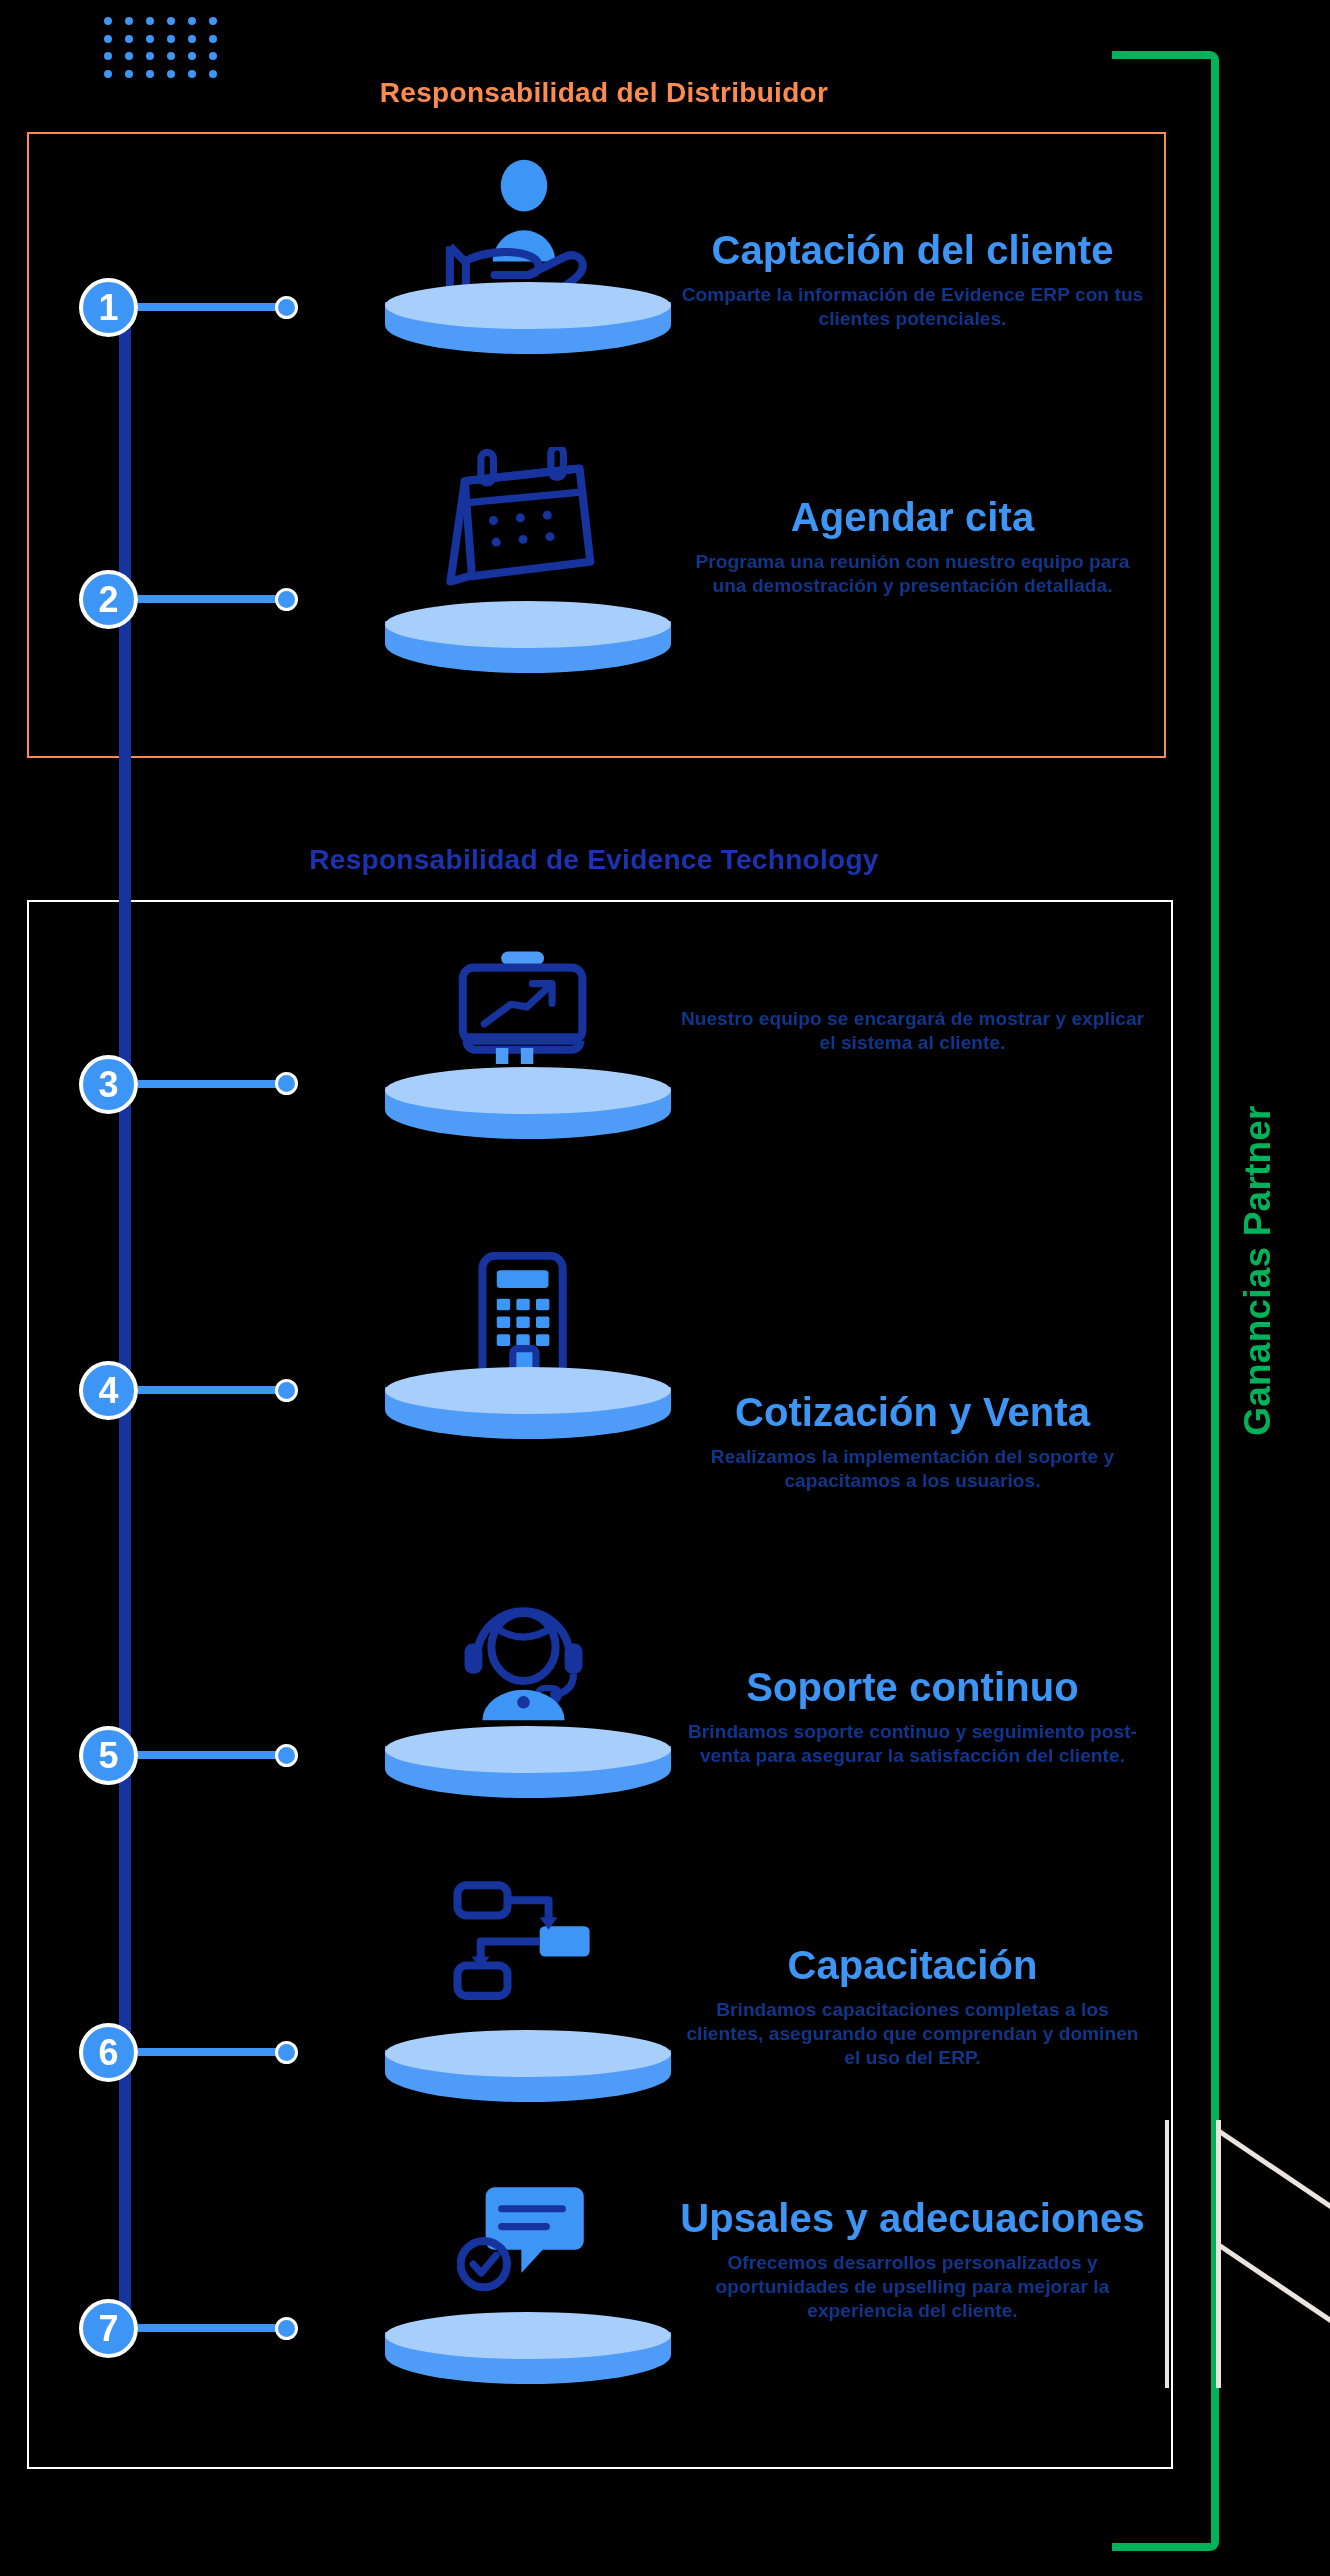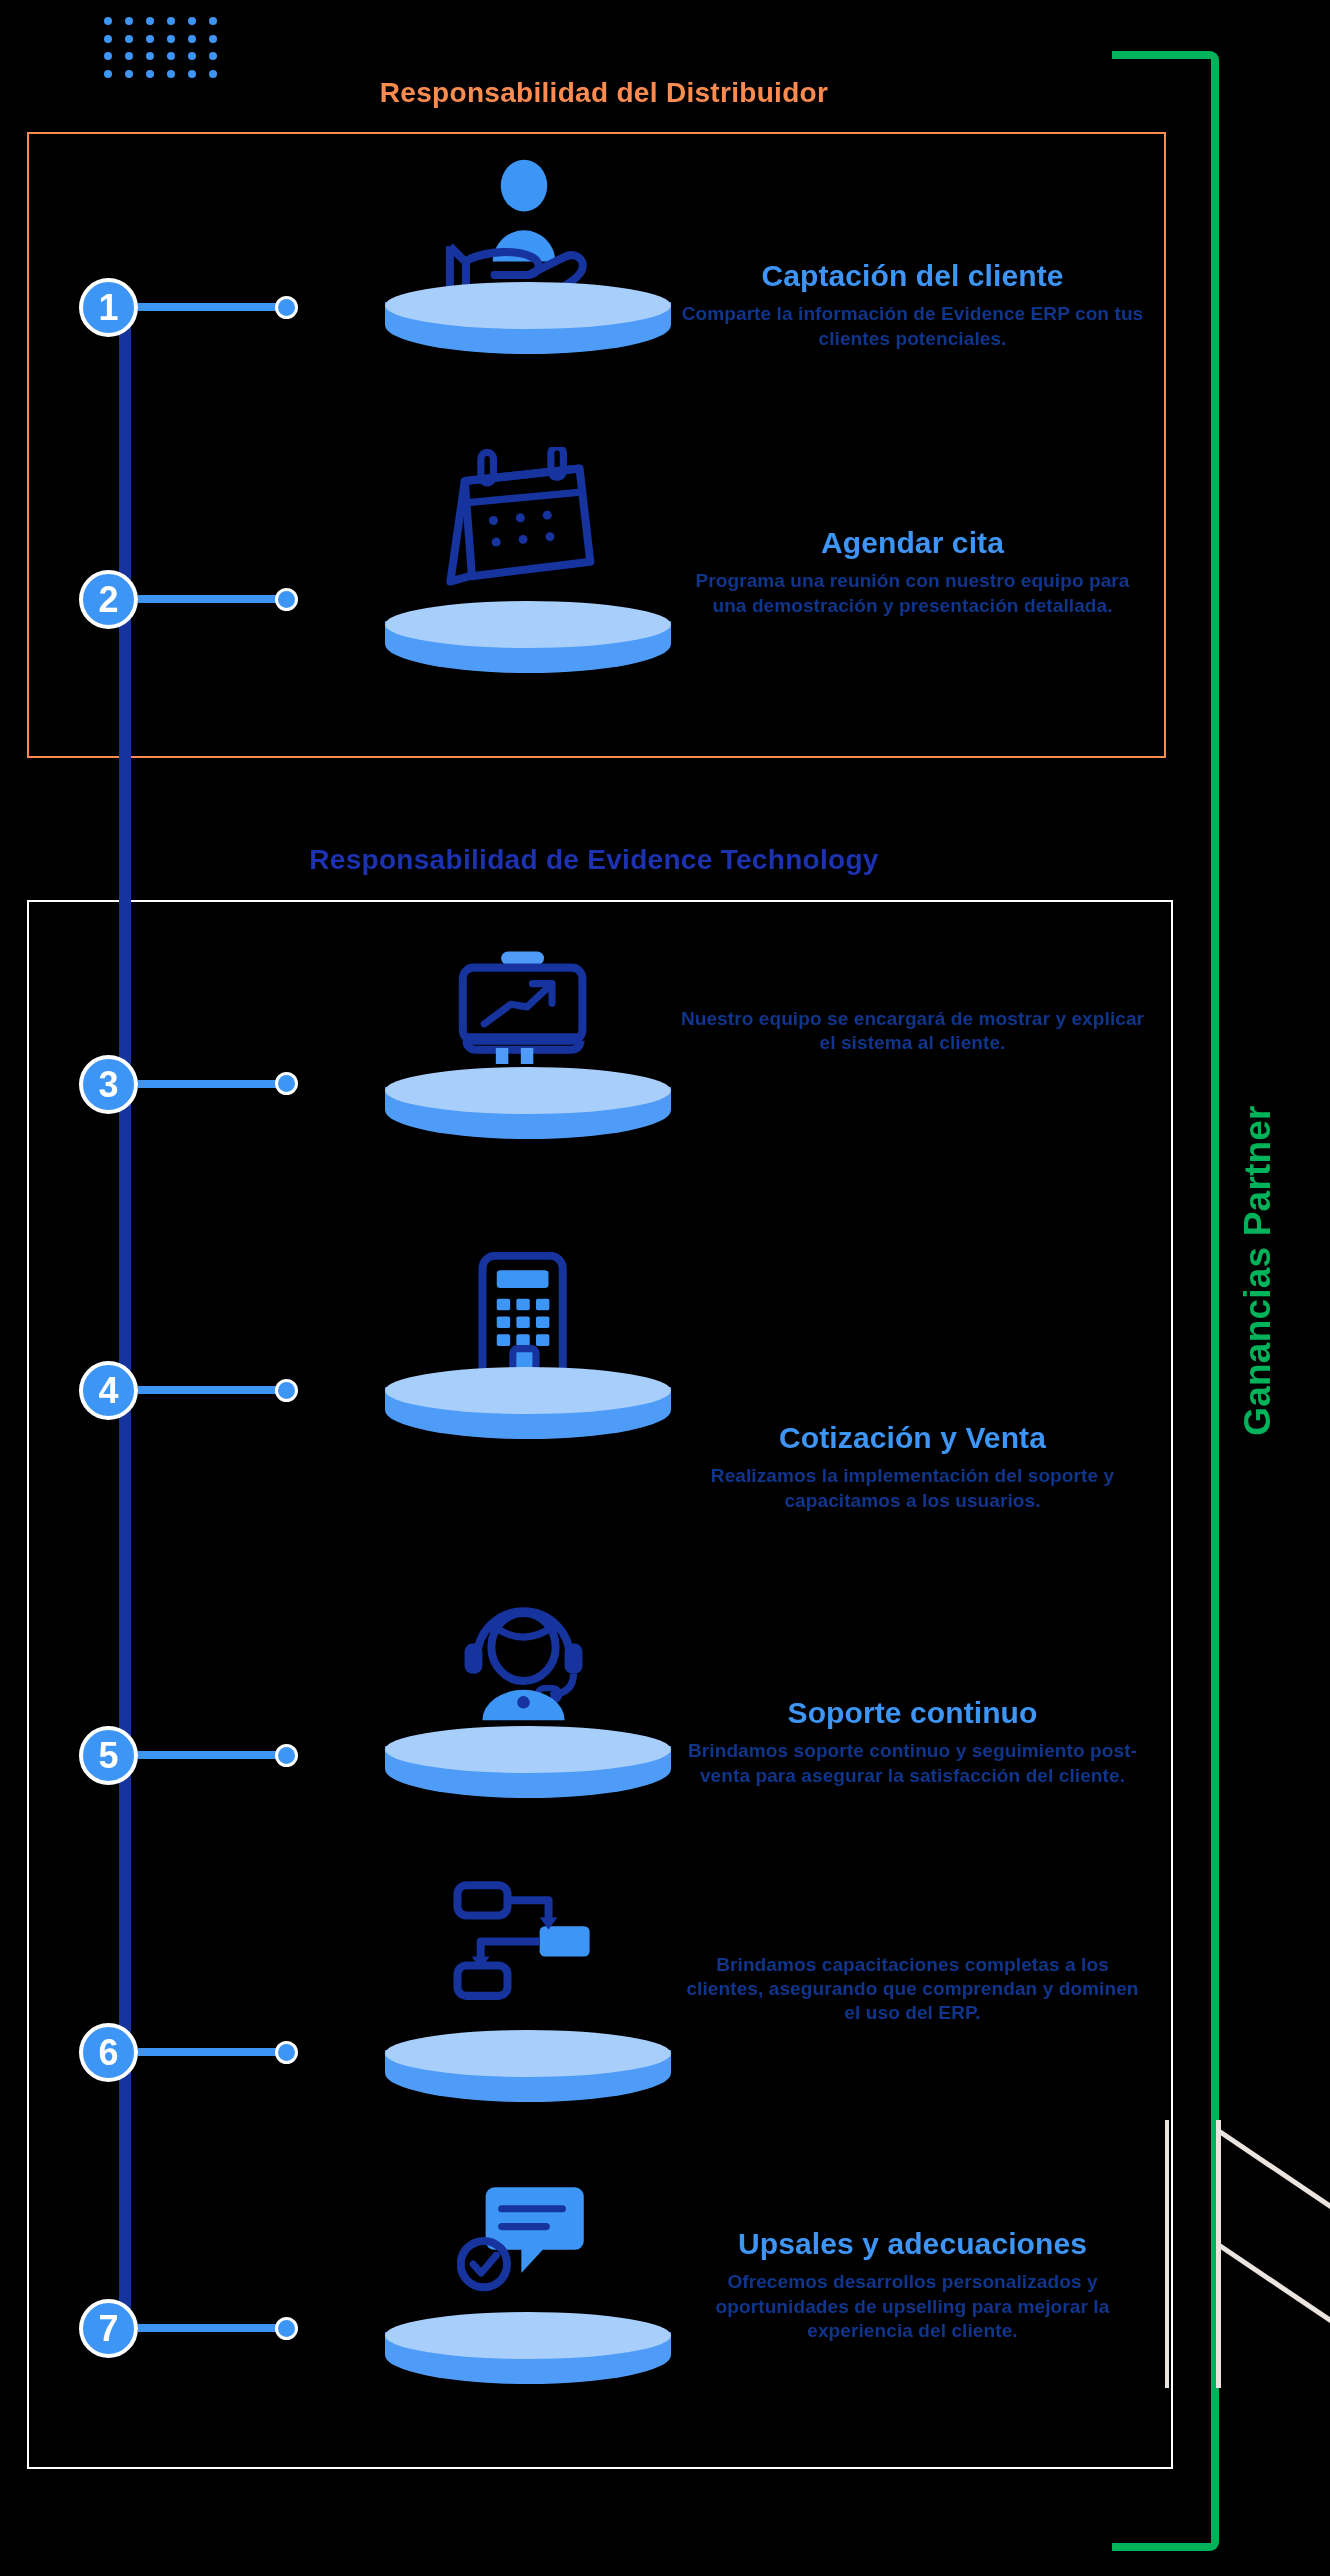--- a/index.html
+++ b/index.html
@@ -84,21 +84,21 @@
   }
 
   .icon-wrap { position:absolute; left:376px; width:295px; text-align:center; }
   .icon-wrap svg { display:block; margin:0 auto; }
 
   .disc { position:absolute; left:385px; width:286px; height:86px; }
   .disc .side { position:absolute; left:0; top:19.7px; width:100%; height:52px; background:#4e9cf7; border-radius:0 0 143px 143px/0 0 29px 29px; }
   .disc .top  { position:absolute; left:0; top:0; width:100%; height:47px; background:#a8cffc; border-radius:50%; }
 
   .txt { position:absolute; left:680px; width:465px; text-align:center; }
-  .txt h3 { color:#3d95f5; font-size:30px; font-weight:bold; line-height:1.12; letter-spacing:0.1px;margin-top:31px; }
+  .txt h3 { color:#3d95f5; font-size:40px; font-weight:bold; line-height:1.12; letter-spacing:0.1px; }
   .txt p  { color:#10358c; font-size:19px; font-weight:bold; line-height:1.28; margin-top:9.8px; letter-spacing:0.1px; }
 </style>
 </head>
 <body>
 
 <div id="dot-grid">
   <i></i>
     <i></i>
     <i></i>
     <i></i>
@@ -307,20 +307,21 @@
       <path d="M100 71 L34 71 L34 90" fill="none" stroke="#16339e" stroke-width="9" stroke-linejoin="round"></path>
       <polygon points="24,88 44,88 34,102" fill="#16339e"></polygon>
     </svg>
   </div>
   <div class="disc" style="top:2030px">
     <div class="side"></div>
       <div class="top"></div>
   </div>
 
   <div class="txt" style="top:1943px">
+    <h3>Capacitación</h3>
     <p>Brindamos capacitaciones completas a los clientes, asegurando que comprendan y dominen el uso del ERP.</p>
   </div>
 </div>
 
 <div class="step" style="top:0">
   <div class="badge" style="top:2299px">7</div>
   <div class="connector" style="top:2324px"></div>
   <div class="enddot" style="top:2317px"></div>
 
   <div class="icon-wrap" style="top:2182px">

